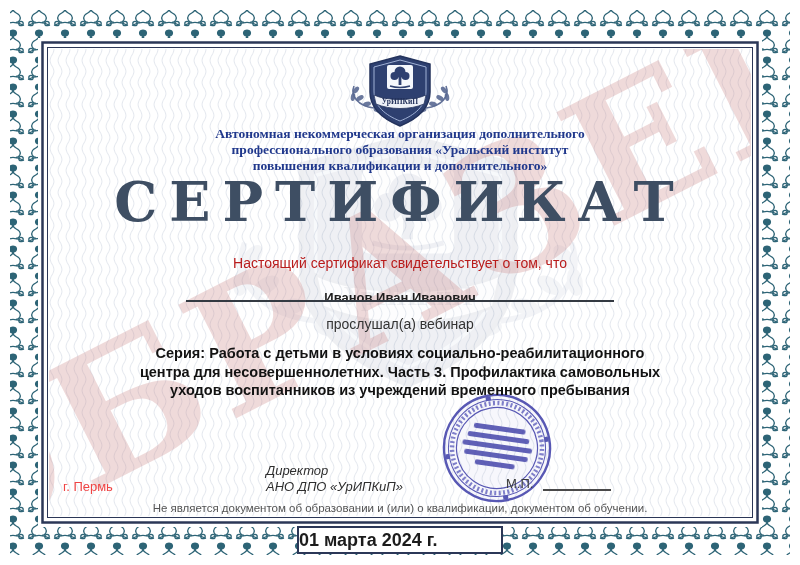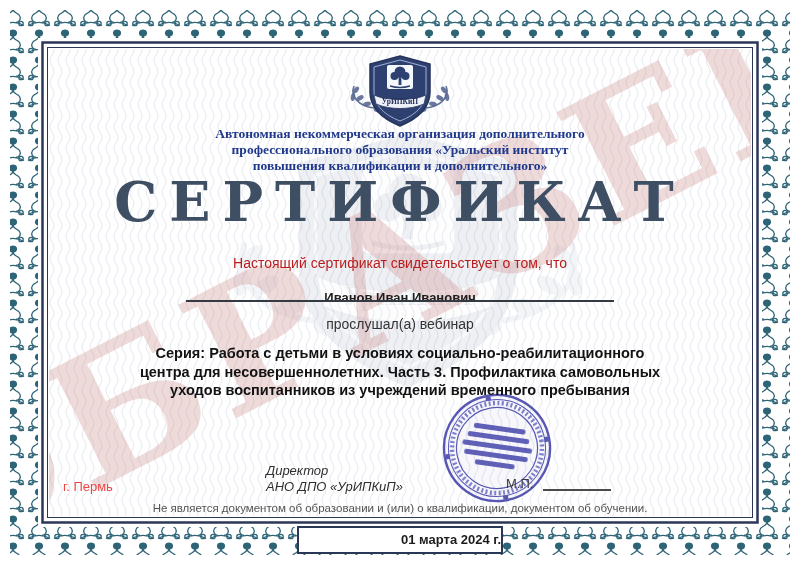--- a/index.html
+++ b/index.html
@@ -16,22 +16,22 @@
   .recipient{top:290px;font-size:13px;font-weight:bold;color:#1d1d1d;}
   .name-line{left:186px;top:300px;width:428px;border-top:2px solid #343a42;height:0;}
   .action{top:316px;font-size:14px;color:#333;}
   .topic{top:344px;font-size:14.5px;font-weight:bold;line-height:18.5px;color:#121212;}
   .city{left:63px;top:479px;font-size:13px;color:#ef4444;}
   .director{left:266px;top:463px;font-size:13px;line-height:15.5px;color:#2e2e2e;text-align:left;font-style:italic;}
   .mp{left:506px;top:476px;font-size:13px;color:#3a3a3a;z-index:3;}
   .sig-line{left:543px;top:489px;width:68px;border-top:2px solid #4a4a4a;height:0;z-index:3;}
   .disclaimer{top:502px;font-size:11.5px;color:#545454;}
   .date-box{left:50%;transform:translateX(-50%);top:526px;width:202px;height:24px;
-            line-height:24px;background:#fff;border:2px solid #2b3757;text-align:right;
-            font-size:13px;font-weight:bold;color:#1c1c1c;z-index:4;}
+            line-height:24px;background:#fff;border:2px solid #2b3757;text-align:left;
+            font-size:18px;font-weight:bold;color:#1c1c1c;z-index:4;}
 </style>
 </head>
 <body>
 
 <div class="page">
 
   <svg class="bg-svg" width="800" height="565" viewBox="0 0 800 565">
     <defs>
       <pattern id="orn" width="26" height="27" patternUnits="userSpaceOnUse">
         <rect width="26" height="27" fill="#ffffff"></rect>

